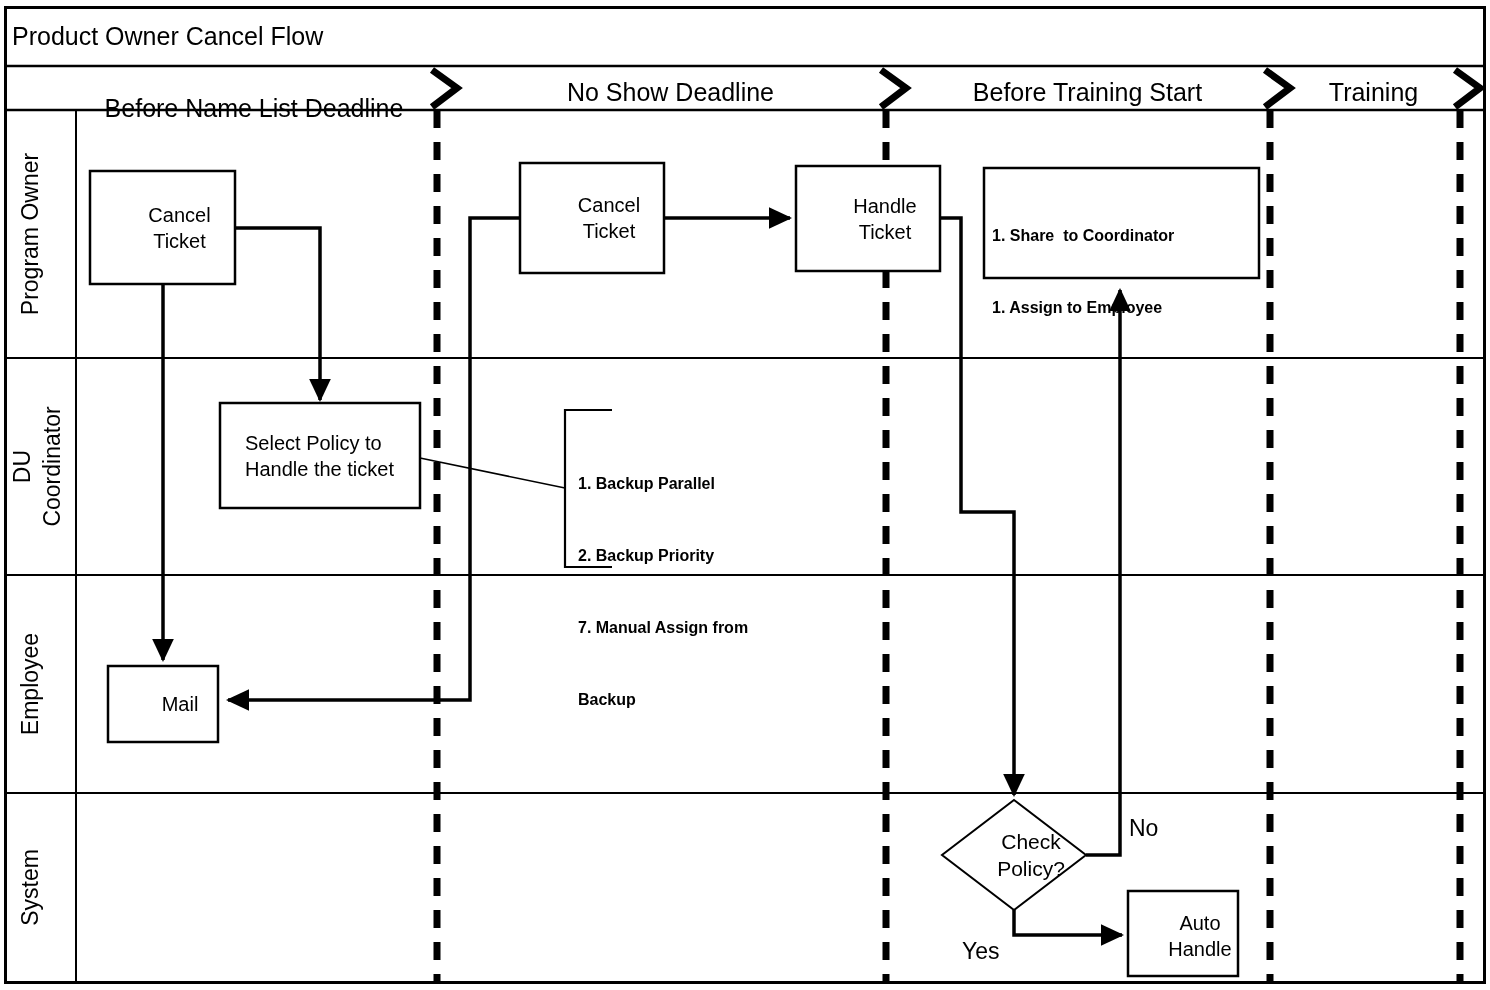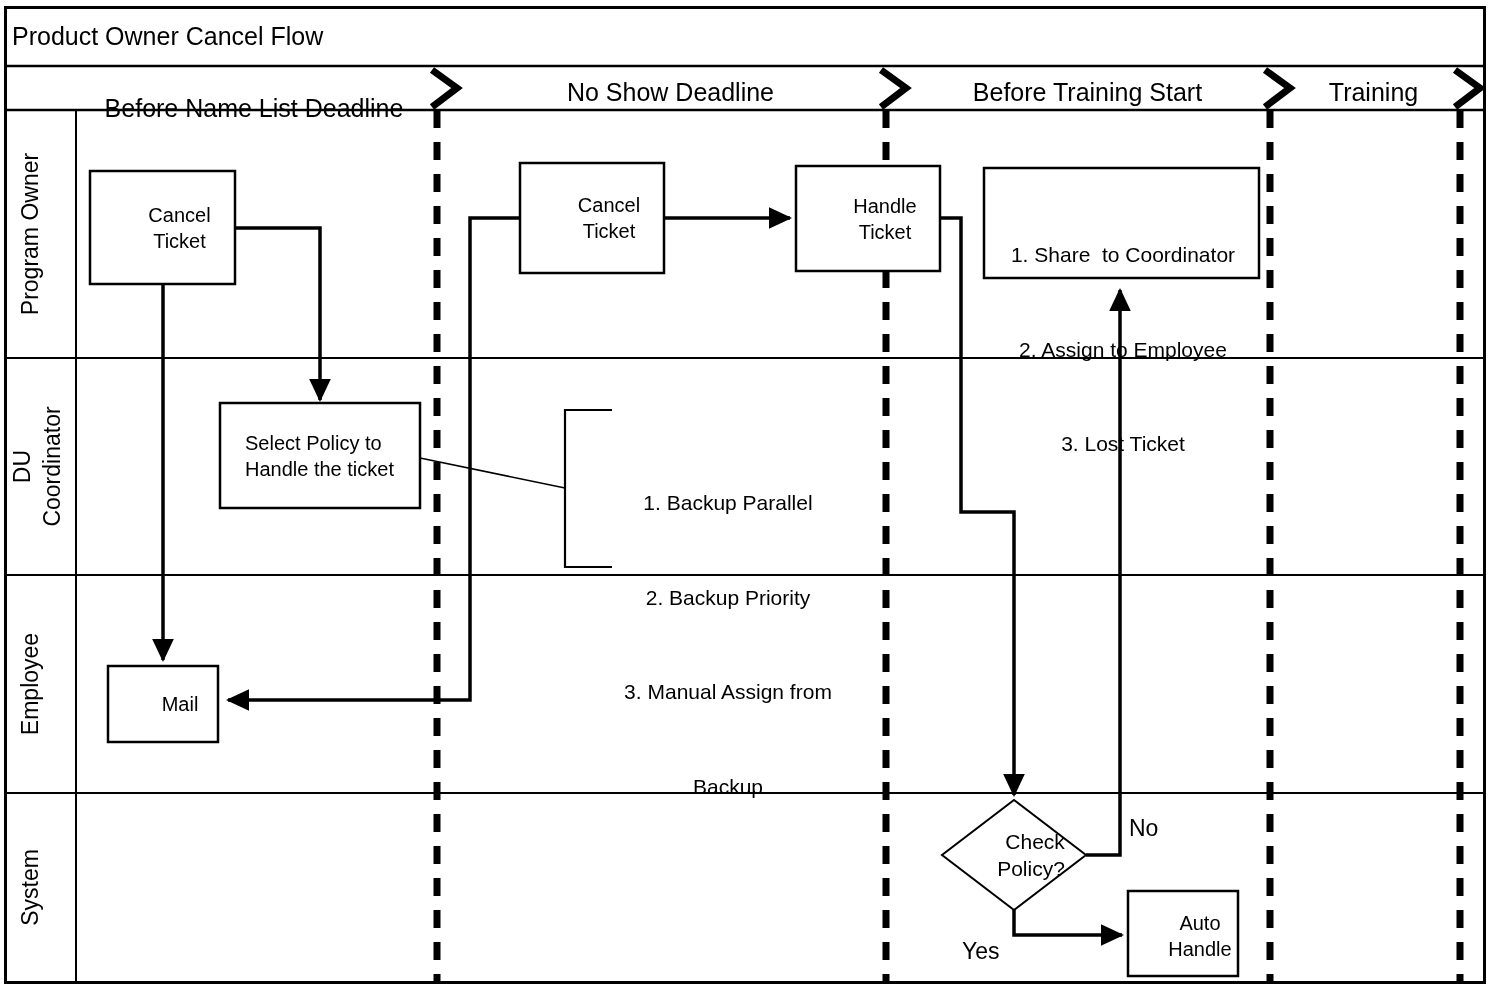--- a/index.html
+++ b/index.html
@@ -49,23 +49,24 @@
   .node-label {
     font-size: 20px;
     text-align: center;
     display: flex;
     align-items: center;
     justify-content: center;
     flex-direction: column;
     margin-left: 17px;
   }
   .note-text {
-    font-size: 21px;
-    text-align: center;
+    font-size: 16px;
+    text-align: left;
     line-height: 1.5;
+    font-weight: bold;
   }
   .edge-label {
     font-size: 23px;
   }
 </style>
 </head>
 <body>
 
 <div id="canvas">
 
@@ -218,35 +219,34 @@
 Handle the ticket</div>
 
   <div class="txt node-label" style="left:108px; top:666px; width:110px; height:76px;">Mail</div>
 
   <div class="txt node-label" style="left:520px; top:163px; width:144px; height:110px;">Cancel
 Ticket</div>
 
   <div class="txt node-label" style="left:796px; top:166px; width:144px; height:105px;">Handle
 Ticket</div>
 
-  <div class="txt node-label" style="left:942px; top:800px; width:144px; height:110px; font-size:21px;text-align:right;">Check
+  <div class="txt node-label" style="left:942px; top:800px; width:144px; height:110px; font-size:21px;">Check
 Policy?</div>
 
   <div class="txt node-label" style="left:1128px; top:891px; width:110px; height:90px;">Auto
 Handle</div>
 
   <div class="txt note-text" style="left:992px; top:176px; width:262px;">
     <div>1. Share  to Coordinator</div>
-    <div>2. Assign to Employee</div>
-    <div>3. Lost Ticket</div>
+    <div>1. Assign to Employee</div>
   </div>
 
   <div class="txt note-text" style="left:578px; top:424px; width:300px;">
     <div>1. Backup Parallel</div>
     <div>2. Backup Priority</div>
-    <div>3. Manual Assign from</div>
+    <div>7. Manual Assign from</div>
     <div>Backup</div>
   </div>
 
   <div class="txt edge-label" style="left:1129px; top:814px;">No</div>
   <div class="txt edge-label" style="left:962px; top:906px;margin-top:31px;">Yes</div>
 
 </div>
 
 </body></html>

